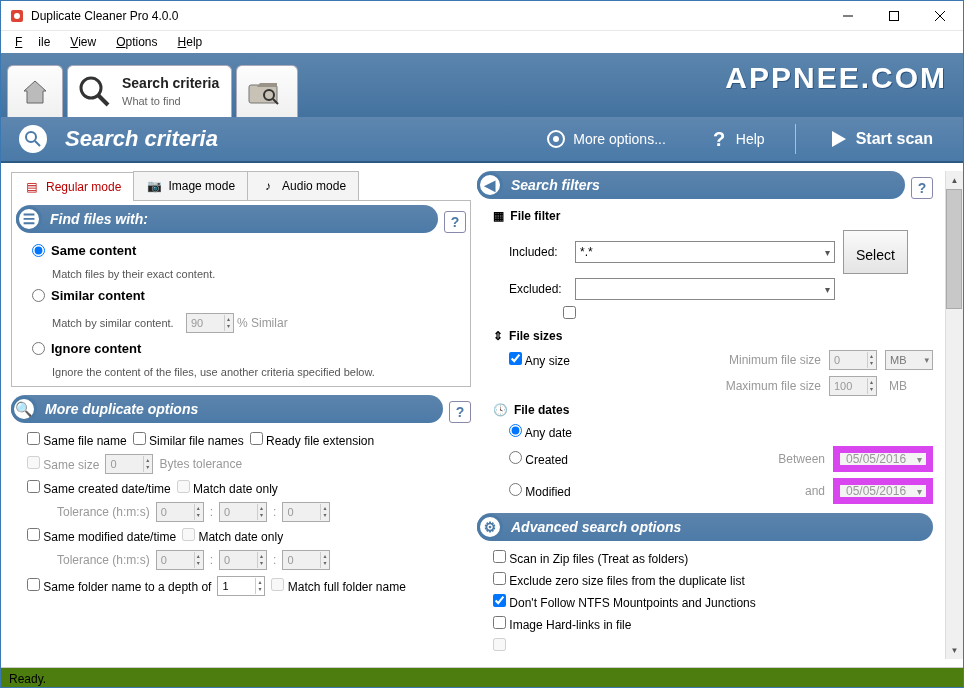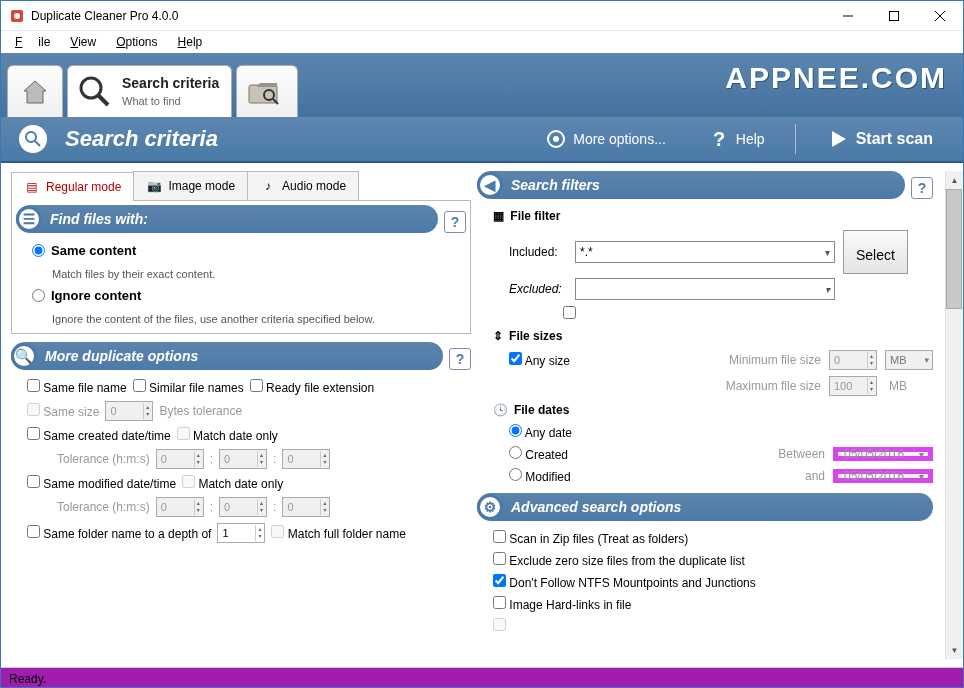--- a/index.html
+++ b/index.html
@@ -48,22 +48,22 @@
 .chk-row.dis { color:#999; }
 .sub { margin-left:30px;text-align:center; }
 .lbl { font-size:12px; }
 .lbl.dis { color:#999; }
 .subhead { font-weight:bold; font-size:12px; display:flex; align-items:center; gap:6px; padding:4px 0; }
 .formrow { display:flex; align-items:center; gap:8px; font-size:12px; padding:3px 0 3px 16px; }
 .formrow label.fl { width:58px; }
 .combo { border:1px solid #888; height:22px; flex:1; font-size:12px; padding:0 18px 0 4px; background:#fff; position:relative; display:flex;align-items:center; max-width:260px; }
 .combo::after { content:'▾'; position:absolute; right:4px; font-size:10px; color:#555; }
 .btn { border:1px solid #999; background:linear-gradient(#fafafa,#e4e4e4); padding:16px 12px; font-size:14px; }
-.statusbar { height:22px; border-top:1px solid #ccc; font-size:12px; padding:2px 8px; display:flex; align-items:center; background:#a21caf; }
-.datebox { border:5px solid #d946ef; height:14px; width:100px; font-size:12px; padding:0 16px 0 6px; position:relative; display:flex;align-items:center; background:#fff; }
+.statusbar { height:22px; border-top:1px solid #ccc; font-size:12px; padding:2px 8px; display:flex; align-items:center; background:#4d7c0f; }
+.datebox { border:7px solid #d946ef; height:26px; width:100px; font-size:12px; padding:0 16px 0 6px; position:relative; display:flex;align-items:center; background:#fff; }
 .datebox.dis { background:#f4f4f4; color:#999; }
 .datebox::after { content:'▾'; position:absolute; right:4px; font-size:10px; color:#888; }
 .numspin { display:inline-flex; border:1px solid #aaa; height:20px; width:48px; font-size:11px; align-items:center; padding:0 14px 0 4px; position:relative; background:#fff; }
 .numspin.dis { background:#f0f0f0; color:#999; }
 .numspin::after { content:'▴\A▾'; white-space:pre; position:absolute; right:1px; font-size:6px; line-height:7px; color:#666; text-align:center; border-left:1px solid #ccc; padding:1px 2px; }
 .unitsel { border:1px solid #aaa; height:20px; width:48px; font-size:11px; padding:0 14px 0 4px; position:relative; display:inline-flex;align-items:center; background:#f0f0f0; color:#777; }
 .unitsel::after { content:'▾'; position:absolute; right:3px; font-size:9px; }
 svg { display:block; }
 </style>
 </head>
@@ -191,20 +191,32 @@
       <div class="radio-row">
         <label>
             <input type="radio" checked="" style=""> 
             <span>Same content</span>
           </label>
         <div class="desc">Match files by their exact content.</div>
       </div>
       <div class="radio-row">
         <label>
             <input type="radio" style=""> 
+            <span>Similar content</span>
+          </label>
+        <div class="desc">
+          <span>Match by similar content.</span>
+          &nbsp;&nbsp;
+          <span class="numspin dis">90</span>
+          <span class="lbl dis">% Similar</span>
+        </div>
+      </div>
+      <div class="radio-row">
+        <label>
+            <input type="radio" style=""> 
             <span>Ignore content</span>
           </label>
         <div class="desc">Ignore the content of the files, use another criteria specified below.</div>
       </div>
     </div>
 
     <div style="height:8px;"></div>
     <div style="display:flex;align-items:center;gap:6px;">
       <div class="sectionhead" style="flex:1;">
         <span class="bubble">🔍</span>
@@ -262,21 +274,21 @@
           <span>▦</span> 
           <span>File filter</span>
         </div>
       <div class="formrow">
         <label class="fl">Included:</label>
         <div class="combo">
             <span>*.*</span>
           </div>
         <button class="btn" style="grid-row:span 2;height:44px;">Select</button>
       </div>
-      <div class="formrow" style="margin-top:-2px;font-style:italic;">
+      <div class="formrow" style="margin-top:-2px;">
         <label class="fl">Excluded:</label>
         <div class="combo">
             <span></span>
           </div>
         <span style="width:58px;"></span>
       </div>
       <div class="chk-row" style="padding-left:70px;">
         <label><input type="checkbox" style=""> </label>
       </div>
 

